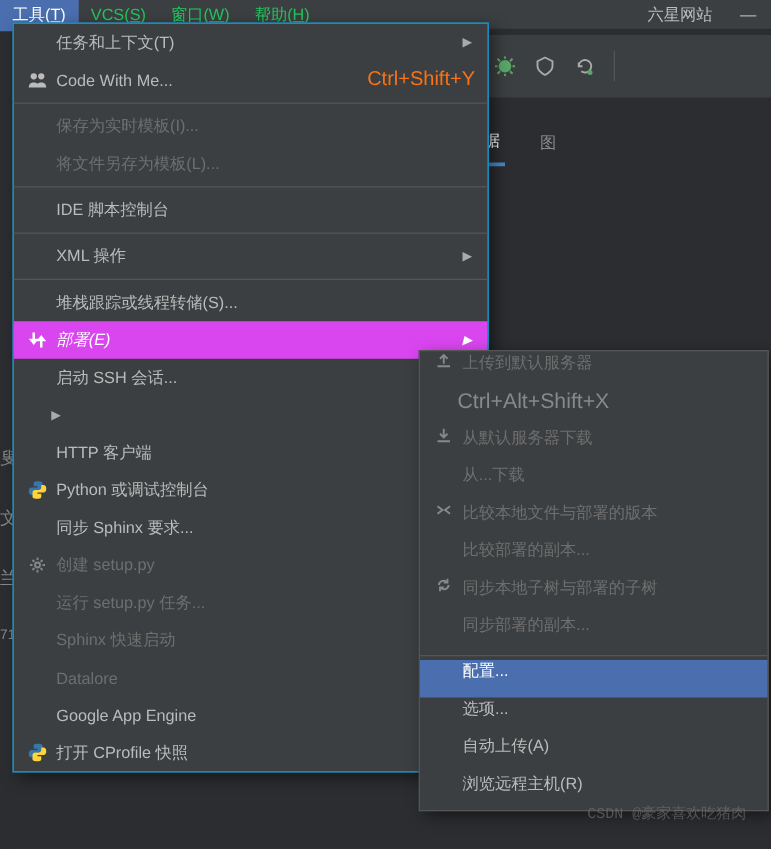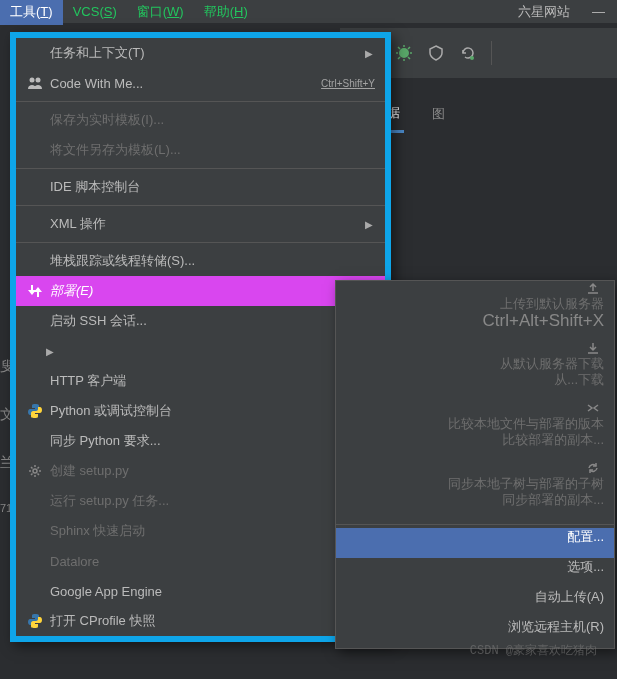--- a/index.html
+++ b/index.html
@@ -14,33 +14,33 @@
 .menubar .min { padding: 0 12px; color: #bbbbbb; }
 
 .toolbar { position: absolute; top: 28px; left: 340px; right: 0; height: 50px; display: flex; align-items: center; gap: 14px; padding: 0 8px; background: #3c3f41; }
 .toolbar .tb-icon { width: 18px; height: 18px; display: flex; align-items: center; justify-content: center; }
 .toolbar .sep { width: 1px; height: 24px; background: #555; }
 
 .tabs { position: absolute; top: 78px; left: 340px; right: 0; height: 36px; display: flex; align-items: center; gap: 24px; padding: 0 30px; }
 .tabs .tab { padding: 8px 4px; color: #888; cursor: pointer; margin-top: 36px; }
 .tabs .tab.active { color: #fff; border-bottom: 3px solid #4a88c7; }
 
-.dropdown { position: absolute; top: 32px; left: 10px; width: 381px; background: #3c3f41; border: 6px solid #0ea5e9; box-shadow: 4px 4px 12px rgba(0,0,0,0.5); }
+.dropdown { position: absolute; top: 18px; left: 10px; width: 381px; background: #3c3f41; border: 1px solid #0ea5e9; box-shadow: 4px 4px 12px rgba(0,0,0,0.5); }
 .dropdown .d-item { display: flex; align-items: center; height: 30px; padding: 0 10px 0 8px; cursor: pointer; position: relative; }
 .dropdown .d-item.selected { background: #d946ef; color: #fff; font-style: italic; }
 .dropdown .d-item.disabled { color: #6e6e6e; }
 .dropdown .d-icon { width: 22px; display: flex; align-items: center; justify-content: center; flex-shrink: 0; }
 .dropdown .d-label { flex: 1; white-space: nowrap; padding-left: 4px; }
-.dropdown .d-shortcut { color: #a3a3a3; font-size: 10px; text-decoration: underline; }
+.dropdown .d-shortcut { color: #f97316; font-size: 16px; }
 .dropdown .d-arrow { width: 10px; color: #aaa; font-size: 10px; }
 .dropdown .d-item.selected .d-arrow { color: #fff; }
 .dropdown .d-sep { height: 1px; background: #555; margin: 3px 0; }
 
 .submenu { position: absolute; top: 280px; left: 335px; width: 280px; background: #3c3f41; border: 1px solid #555; box-shadow: 4px 4px 12px rgba(0,0,0,0.5); }
-.submenu .s-item { display: flex; align-items: flex-end; height: 30px; padding: 0 10px 0 8px; cursor: pointer; flex-direction: column; }
+.submenu .s-item { display: flex; align-items: flex-start; height: 30px; padding: 0 10px 0 8px; cursor: pointer; }
 .submenu .s-item.selected { background: #4b6eaf; color: #fff; }
 .submenu .s-item.disabled { color: #6e6e6e; }
 .submenu .s-icon { width: 22px; display: flex; align-items: center; justify-content: center; flex-shrink: 0; color: #6e6e6e; }
 .submenu .s-label { flex: 1; white-space: nowrap; padding-left: 4px; overflow: hidden; }
 .submenu .s-shortcut { color: #888; font-size: 17px; white-space: nowrap; }
 .submenu .s-sep { height: 1px; background: #555; margin: 3px 0; }
 
 .leftedge { position: absolute; left: 0; top: 28px; width: 10px; bottom: 0; background: #2b2d30; color: #888; font-size: 14px; padding-top: 300px; }
 .leftedge div { margin: 30px 0; text-align: center; }
 
@@ -167,21 +167,21 @@
       <span class="d-icon">
         <svg width="16" height="16" viewBox="0 0 16 16">
           <path d="M8 1c-3 0-3 1-3 2v2h3v1H3c-1 0-2 1-2 3s1 3 2 3h2v-2c0-1 1-2 2-2h3c1 0 2-1 2-2V3c0-1 0-2-4-2z" fill="#3776ab"></path>
           <path d="M8 15c3 0 3-1 3-2v-2H8v-1h5c1 0 2-1 2-3s-1-3-2-3h-2v2c0 1-1 2-2 2H6c-1 0-2 1-2 2v3c0 1 0 2 4 2z" fill="#ffd43b"></path>
         </svg>
       </span>
       <span class="d-label">Python 或调试控制台</span>
     </div>
     <div class="d-item">
       <span class="d-icon"></span>
-      <span class="d-label">同步 Python 要求...</span>
+      <span class="d-label">同步 Sphinx 要求...</span>
     </div>
     <div class="d-item disabled">
       <span class="d-icon">
         <svg width="14" height="14" viewBox="0 0 14 14">
           <circle cx="7" cy="7" r="2" fill="none" stroke="#888" stroke-width="1.5"></circle>
           <path d="M7 1v2M7 11v2M1 7h2M11 7h2M3 3l1.5 1.5M9.5 9.5L11 11M3 11l1.5-1.5M9.5 4.5L11 3" stroke="#888" stroke-width="1.5"></path>
         </svg>
       </span>
       <span class="d-label">创建 setup.py</span>
     </div>

